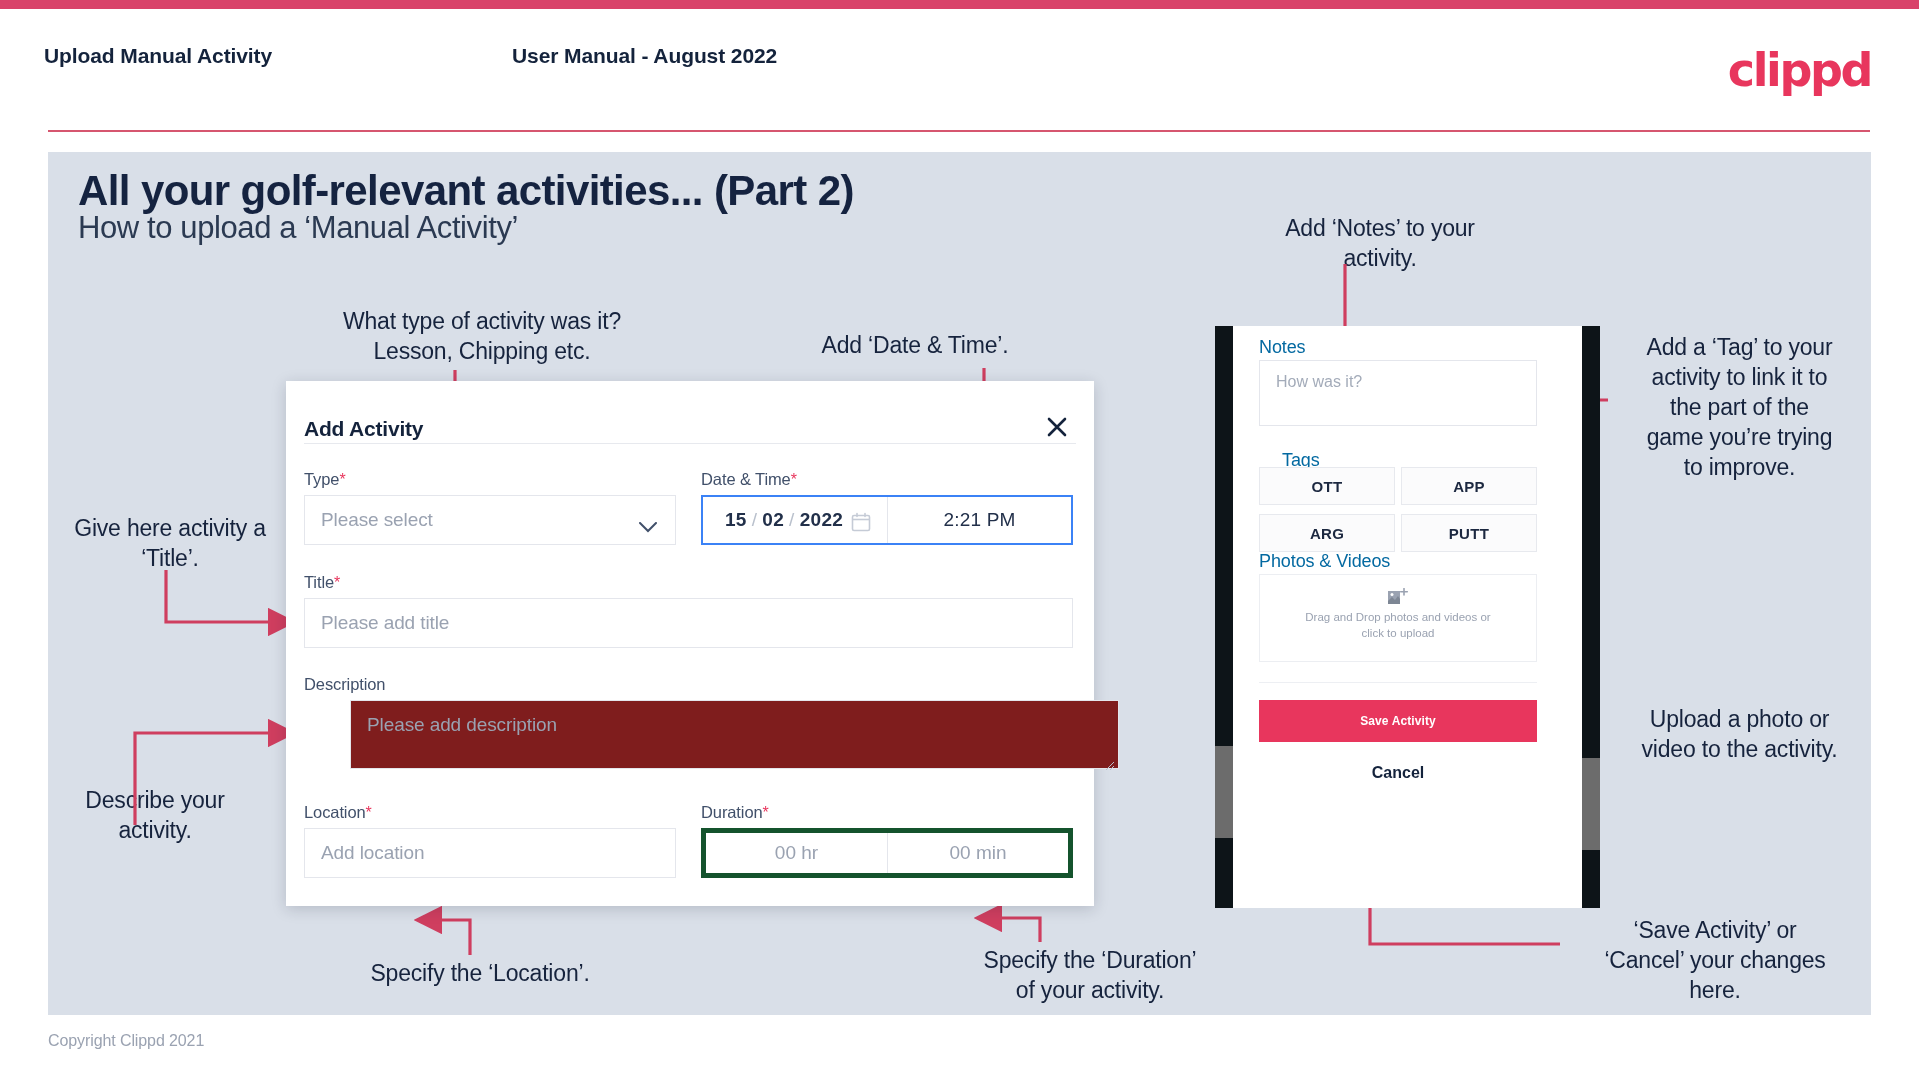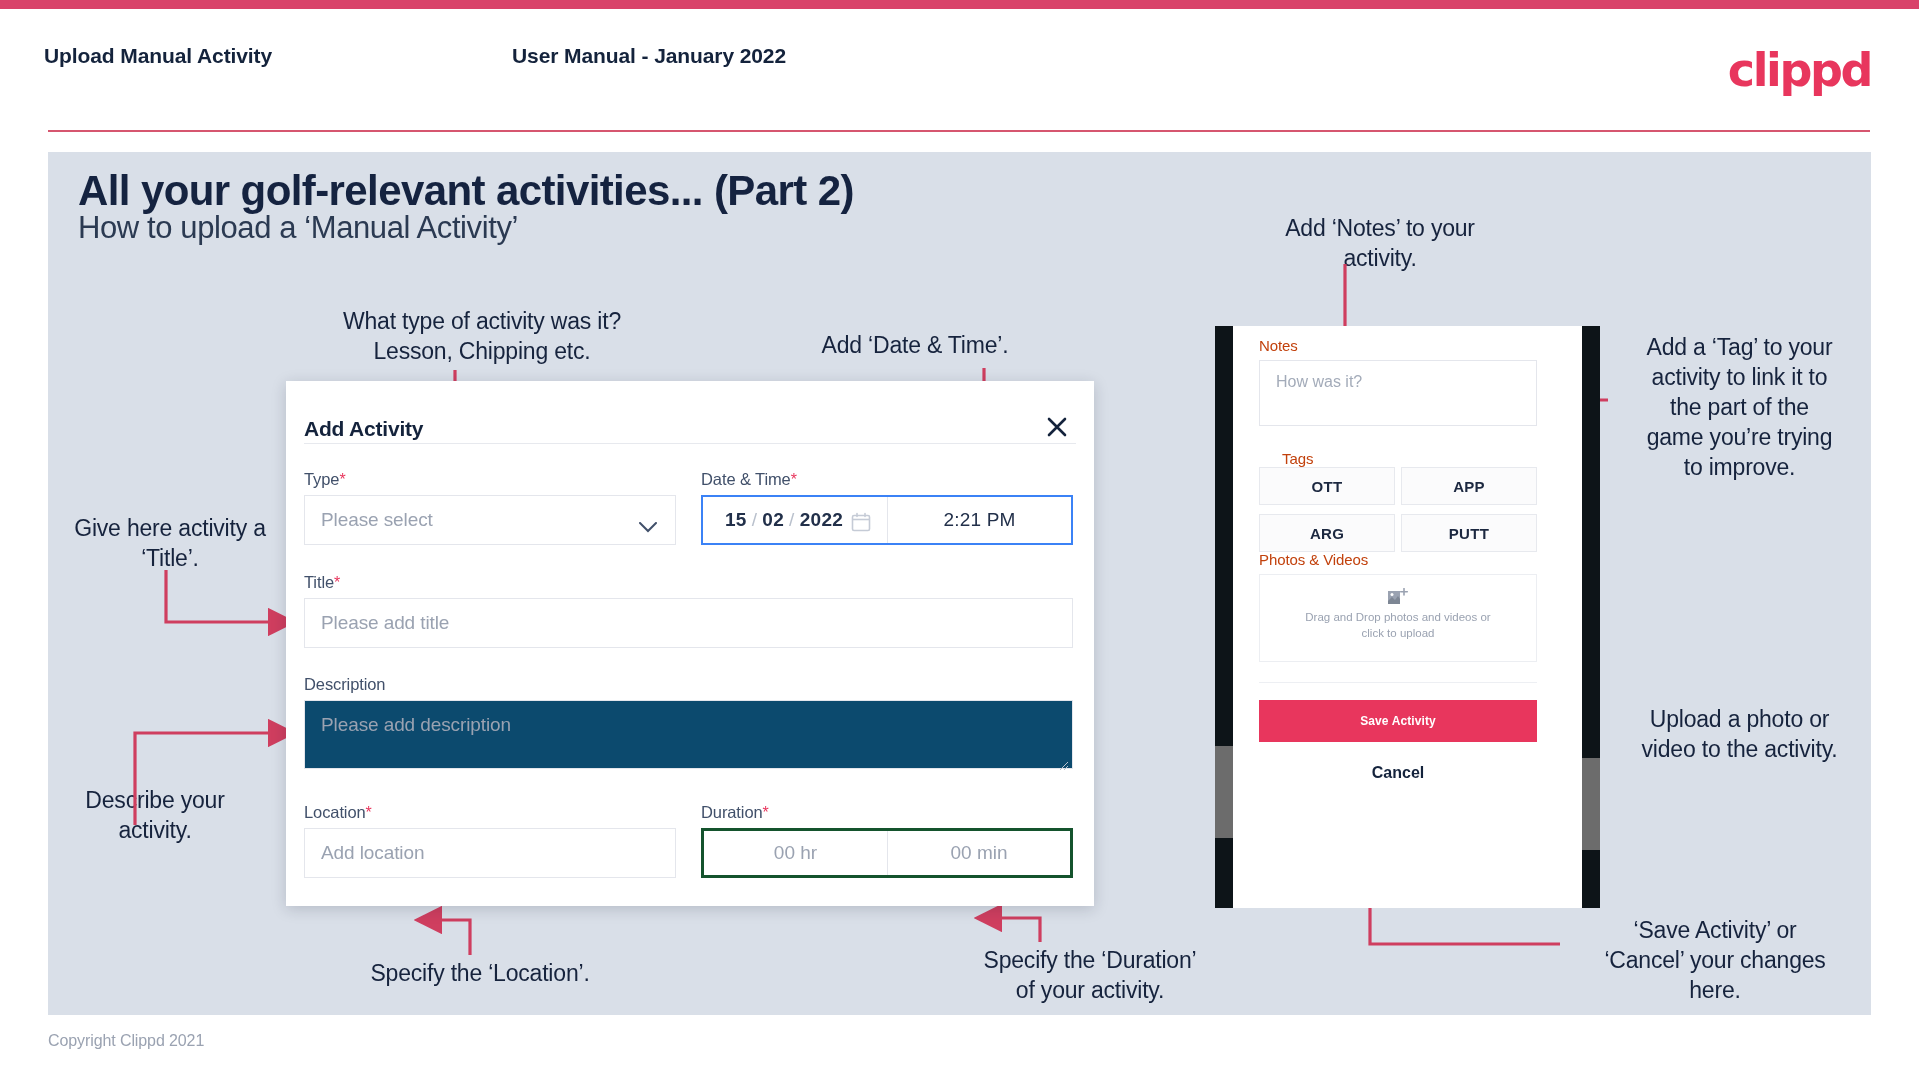--- a/index.html
+++ b/index.html
@@ -201,38 +201,39 @@
     color: #22304a;
     font-weight: 400;
     letter-spacing: 0.2px;
   }
   .cal-ico { position: absolute; right: 16px; top: 15px; }
 
   .ta {
     position: absolute;
     box-sizing: border-box;
     border: 1px solid #e4e6ec;
-    background: #0c4a6e;
+    background: #7f1d1d;
     font-size: 19px;
     color: #9aa2b1;
     padding: 13px 0 0 16px;
     letter-spacing: -0.1px;
+    margin-left: 46px;
   }
   .ta-grip {
     position: absolute;
     right: 3px; bottom: 2px;
     width: 12px; height: 12px;
   }
 
   .dur-wrap {
     position: absolute;
     left: 701px; top: 828px;
     width: 372px; height: 50px;
     box-sizing: border-box;
-    border: 3px solid #14532d;
+    border: 5px solid #14532d;
     background: #fff;
     display: flex;
   }
   .dur-cell {
     width: 186px; height: 100%;
     display: flex; align-items: center; justify-content: center;
     font-size: 19px; color: #9aa2b1;
     box-sizing: border-box;
   }
   .dur-cell + .dur-cell { border-left: 1px solid #e4e6ec; }
@@ -259,22 +260,22 @@
   .btn-r { right: 0; top: 432px; }
   .screen {
     position: absolute;
     left: 18px; top: 0;
     width: 349px; height: 582px;
     background: #ffffff;
     overflow: hidden;
   }
   .p-label {
     position: absolute;
-    font-size: 15px;
-    color: #c2410c;
+    font-size: 18px;
+    color: #0369a1;
     letter-spacing: -0.1px;
   }
   .p-notes {
     position: absolute;
     left: 26px; top: 34px;
     width: 278px; height: 66px;
     box-sizing: border-box;
     border: 1px solid #e4e6ec;
     background: #fff;
     font-size: 16px;
@@ -348,21 +349,21 @@
     letter-spacing: -0.1px;
   }
 </style>
 </head>
 <body>
 
 <div class="top-bar"></div>
 
 <div class="header">
   <div class="hdr-left">Upload Manual Activity</div>
-  <div class="hdr-mid">User Manual - January 2022</div>
+  <div class="hdr-mid">User Manual - August 2022</div>
   <div class="logo">clippd</div>
   <div class="hdr-rule"></div>
 </div>
 
 <div class="slide">
   <div class="slide-title">All your golf-relevant activities... (Part 2)</div>
   <div class="slide-sub">How to upload a ‘Manual Activity’</div>
 </div>
 
 <div class="anno" style="left:332px; top:306px; width:300px;">

